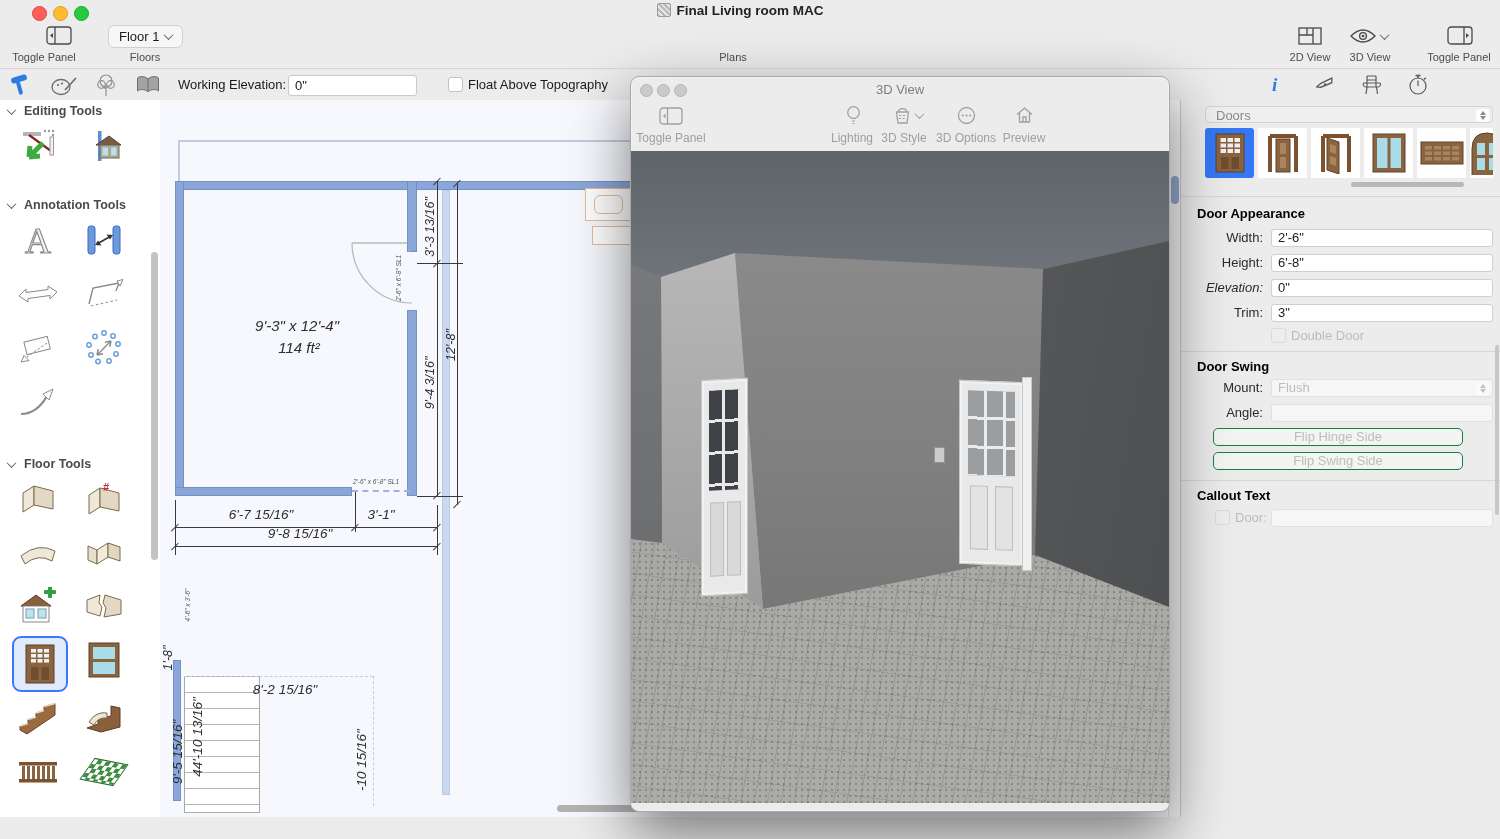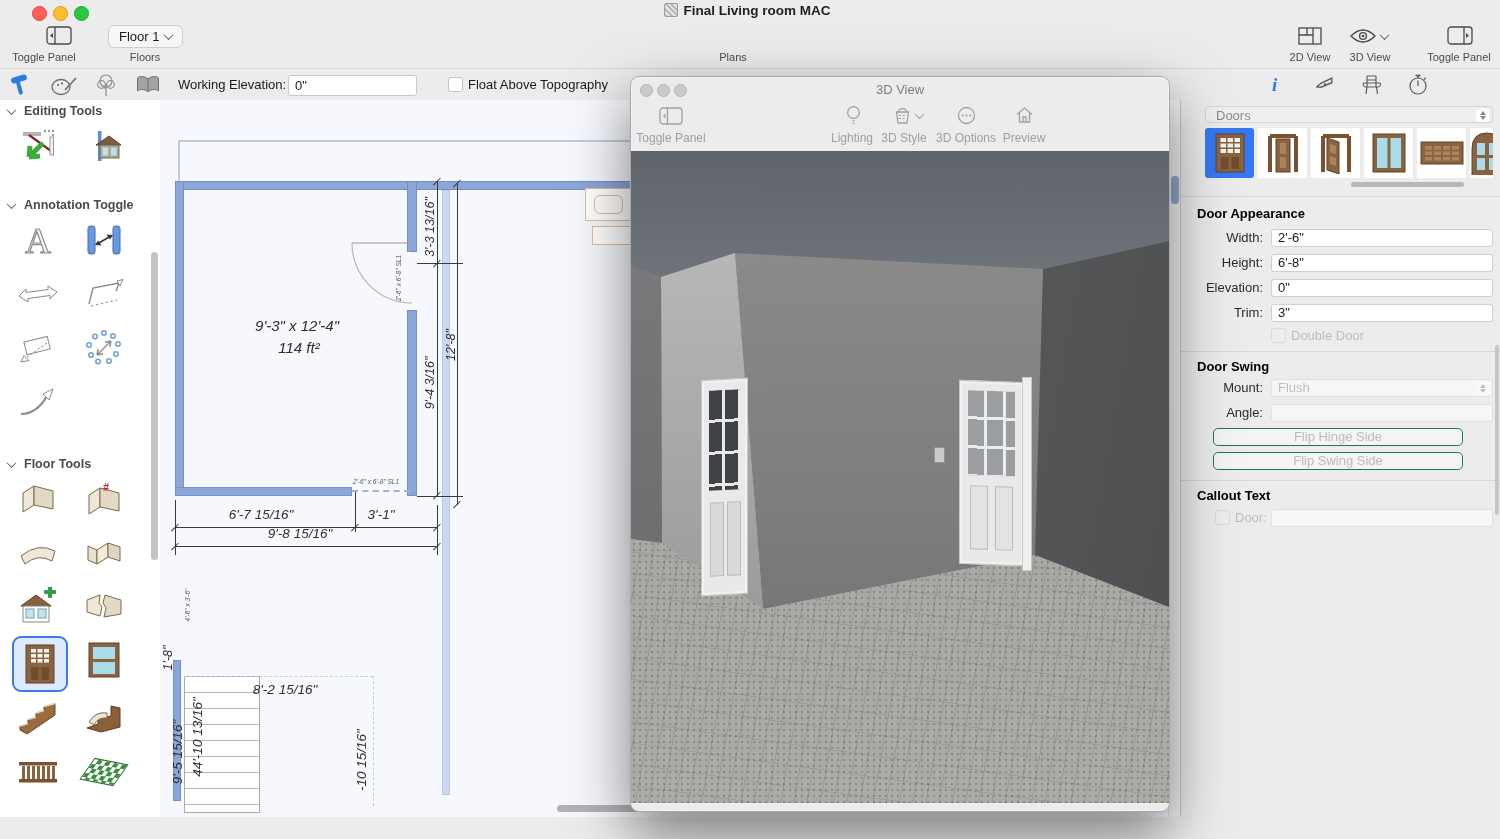--- a/index.html
+++ b/index.html
@@ -2,21 +2,21 @@
 <html><head>
 <meta charset="utf-8">
 <style>
   html,body{margin:0;padding:0;background:#555;}
   #app{position:relative;width:1500px;height:839px;background:#ececec;overflow:hidden;
        font-family:"Liberation Sans",sans-serif;-webkit-font-smoothing:antialiased;color:#1a1a1a;}
   .abs{position:absolute;}
   
   .titlebar{position:absolute;left:0;top:0;width:1500px;height:22px;}
   .tl{position:absolute;top:6px;width:13px;height:13px;border-radius:50%;}
-  .win-title{position:absolute;top:3px;left:0;width:1480px;text-align:center;font-size:13.5px;font-weight:bold;color:#222;padding-left:7px;}
+  .win-title{position:absolute;top:3px;left:0;width:1480px;text-align:center;font-size:13.5px;font-weight:bold;color:#222;}
   .appicon{display:inline-block;width:12px;height:12px;vertical-align:-2px;margin-right:6px;border-radius:2px;
            background:repeating-linear-gradient(45deg,#b9b9b9 0 2px,#e7e7e7 2px 4px);border:1px solid #9c9c9c;}
   .cap{position:absolute;font-size:11px;color:#4c4c4c;white-space:nowrap;transform:translateX(-50%);}
   .tabsbar{position:absolute;top:25px;display:flex;transform:translateX(-50%);}
   .seg{font-size:13px;color:#1d1d1d;padding:3px 11px;background:#e9e9e9;border:1px solid #d2d2d2;border-left:none;cursor:default;}
   .seg:first-child{border-left:1px solid #d2d2d2;border-radius:6px 0 0 6px;}
   .seg:last-child{border-radius:0 6px 6px 0;}
   .seg.sel{background:#d3d3d3;border-color:#bdbdbd;}
   .pillbtn{position:absolute;display:flex;align-items:center;gap:6px;background:#f6f6f6;border:1px solid #cfcfcf;
            border-radius:6px;padding:3px 10px;font-size:13px;}
@@ -224,21 +224,21 @@
           <rect x="13" y="4" width="3.5" height="30" fill="#5b8dd9"></rect>
           <path d="M11 18 L24 9 L36 18 Z" fill="#7a5c44" stroke="#5a4230"></path>
           <rect x="15" y="18" width="19" height="13" fill="#a8ab94" stroke="#6a6a5a"></rect>
           <rect x="17.5" y="20.5" width="5.5" height="8" fill="#bfe0ea"></rect>
           <rect x="26" y="20.5" width="5.5" height="8" fill="#bfe0ea"></rect>
         </svg>
     </div>
 
     <div class="sechead" style="top:98px;">
         <span class="chev"></span>
-        <span>Annotation Toggle</span>
+        <span>Annotation Tools</span>
       </div>
     <div class="toolbox" style="left:16px;top:118px;">
       <svg width="40" height="40">
           <text x="20" y="33" font-size="36" text-anchor="middle" font-family="Liberation Serif,serif" fill="#f6f6f6" stroke="#8a8a8a" stroke-width="1.2">A</text>
         </svg>
     </div>
     <div class="toolbox" style="left:82px;top:118px;">
       <svg width="40" height="40">
           <rect x="4" y="6" width="7" height="28" rx="2.5" fill="#6a99e0" stroke="#3a6cb8"></rect>
           <rect x="29" y="6" width="7" height="28" rx="2.5" fill="#6a99e0" stroke="#3a6cb8"></rect>
@@ -626,21 +626,21 @@
         </svg>
     </div>
     <div class="thumb" style="left:170px;top:82px;width:113px;height:5px;background:#b8b8b8;"></div>
 
     <div class="rp-div" style="top:96px;"></div>
     <div class="rp-h" style="top:106px;">Door Appearance</div>
     <div class="rp-lab" style="left:2px;top:129px;">Width:</div>
     <div class="rp-field" style="top:129px;">2'-6"</div>
     <div class="rp-lab" style="left:2px;top:154px;">Height:</div>
     <div class="rp-field" style="top:154px;">6'-8"</div>
-    <div class="rp-lab" style="left:2px;top:179px;">Elevation:</div>
+    <div class="rp-lab" style="left:2px;top:179px;font-style:italic;">Elevation:</div>
     <div class="rp-field" style="top:179px;">0"</div>
     <div class="rp-lab" style="left:2px;top:204px;">Trim:</div>
     <div class="rp-field" style="top:204px;">3"</div>
     <div class="cbx dis abs" style="left:90px;top:228px;"></div>
     <span class="abs dislab" style="left:110px;top:228px;">Double Door</span>
 
     <div class="rp-div" style="top:251px;"></div>
     <div class="rp-h" style="top:259px;">Door Swing</div>
     <div class="rp-lab" style="left:2px;top:279px;">Mount:</div>
     <div class="rp-field dis" style="top:279px;">

